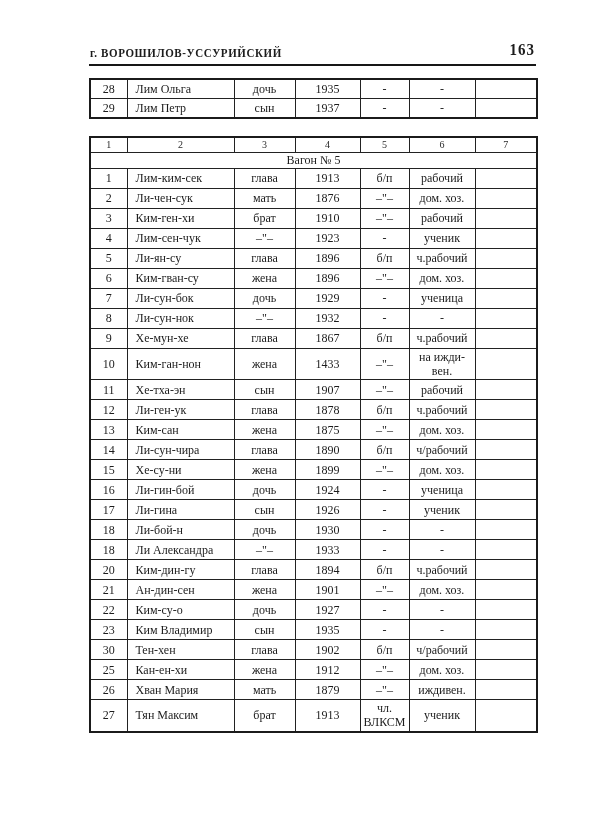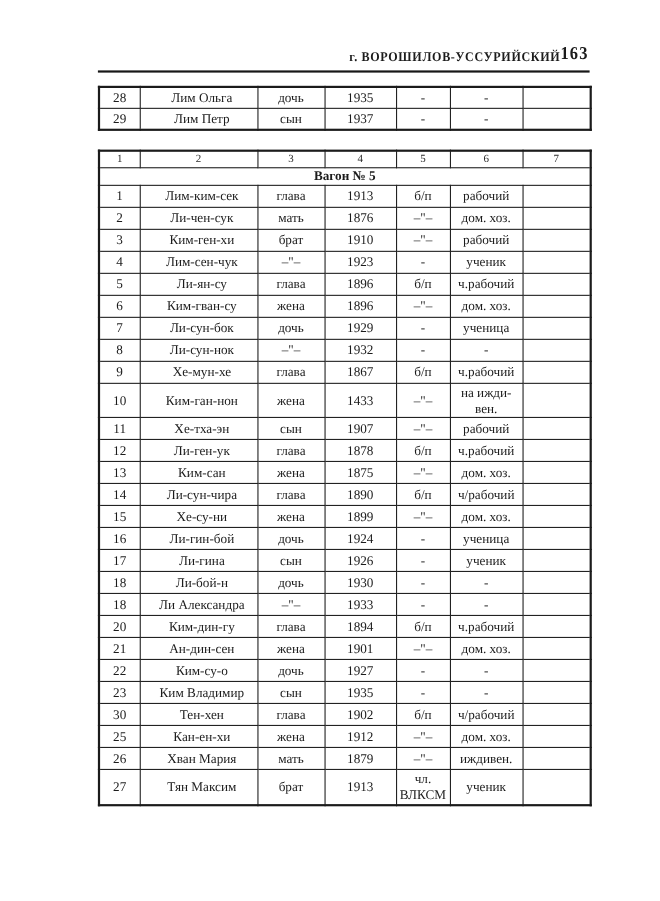--- a/index.html
+++ b/index.html
@@ -16,21 +16,21 @@
     overflow: hidden;
   }
   .content {
     position: absolute;
     left: 89px;
     top: 42px;
     width: 447px;
   }
   .running-header {
     display: flex;
-    justify-content: flex-end;
+    justify-content: space-between;
     align-items: flex-end;
     padding: 0 1px;
   }
   .running-title {
     font-weight: bold;
     font-size: 11px;
     letter-spacing: 0.6px;
     font-family: "Liberation Serif", serif;
     transform: scaleY(1.1);
     transform-origin: left bottom;
@@ -60,31 +60,31 @@
     vertical-align: middle;
     font-size: 12px;
     line-height: 1.18;
     padding: 1px 2px;
     height: 17px;
     white-space: pre-line;
     overflow: hidden;
   }
   .top-table td { height: 16px; margin-top: 28px; }
   td.c2 {
-    text-align: center;
+    text-align: left;
     padding-left: 8px;
   }
   .colnum-row td {
     font-size: 10px;
     height: 12px;
     line-height: 1;
     color: #2a2a2a;
   }
   td.section-cell {
-    font-weight: bold;
+    font-weight: normal;
     font-size: 12px;
     height: 13px;
     line-height: 1.05;
   }
 </style>
 </head>
 <body>
 
 <div class="content">
 

